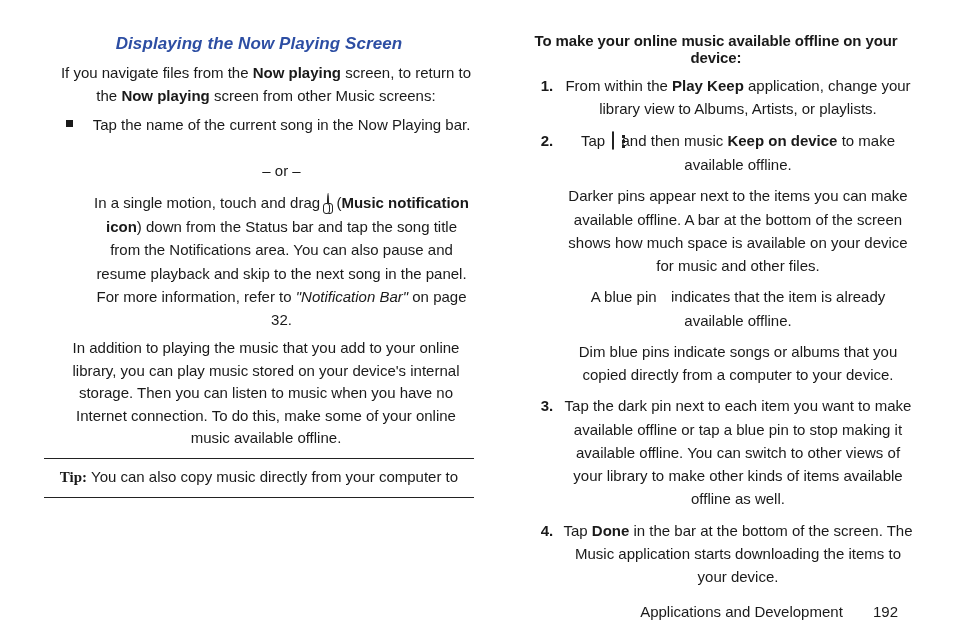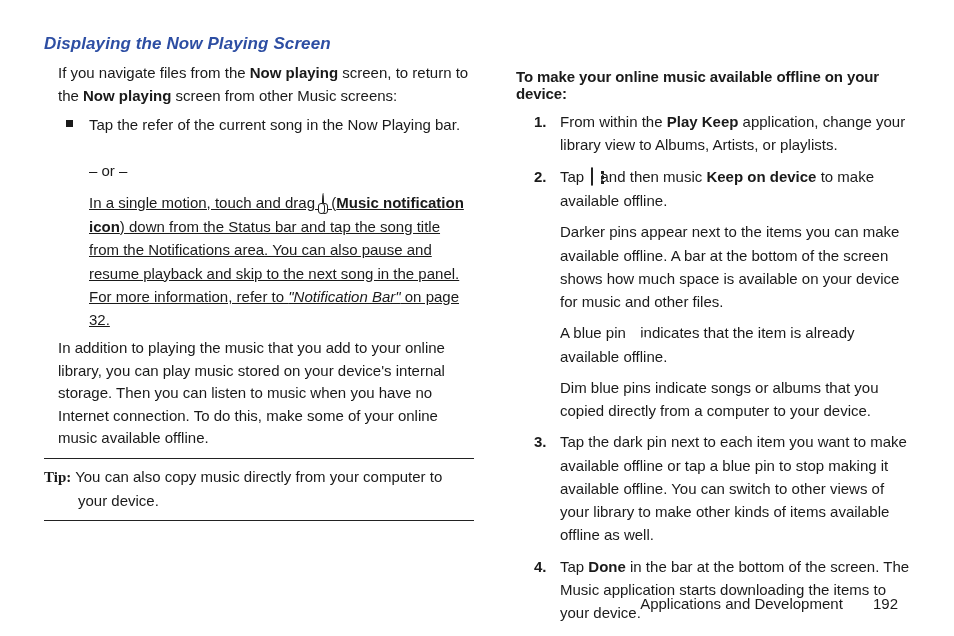--- a/index.html
+++ b/index.html
@@ -13,23 +13,24 @@
       position: relative;
     }
     .page {
       display: flex;
       padding: 30px 30px 0 44px;
       gap: 42px;
     }
     .col {
       flex: 1;
       min-width: 0;
+      text-align: center;
     }
     .col-left { flex: 0 0 430px; }
-    .col-right { flex: 0 0 400px; margin-top: 36px; }
+    .col-right { flex: 0 0 400px; }
     .heading-blue {
       color: #2d4ea3;
       font-style: italic;
       font-weight: bold;
       font-size: 17px;
       margin: 4px 0 8px 0;
       letter-spacing: 0.1px;
     }
     .body-para {
       margin: 0 0 6px 14px;
@@ -45,21 +46,20 @@
       width: 7px;
       height: 7px;
       background: #1a1a1a;
       margin-top: 7px;
       margin-right: 16px;
       flex: 0 0 7px;
     }
     .bullet-text { flex: 1; }
     .sub-para {
       margin-top: 8px;
-      text-decoration: underline;
     }
     .or-line {
       margin: 23px 0 8px 0;
     }
     .hr-line {
       border: none;
       border-top: 1px solid #222;
       margin: 8px 0 6px 0;
     }
     .tip-block {
@@ -147,55 +147,55 @@
     .icon-pin::after {
       content: '';
       position: absolute;
       width: 2px; height: 8px;
       background: #fff;
       left: 10px; top: 10px;
     }
     .italic-ref { font-style: italic; }
     .footer {
       position: absolute;
-      bottom: 24px;
+      bottom: 16px;
       right: 56px;
       font-size: 15px;
     }
     .footer-num { margin-left: 26px; }
   </style>
 </head>
 <body>
 
 <div class="page">
   <div class="col col-left">
 
     <div class="heading-blue">Displaying the Now Playing Screen</div>
 
     <p class="body-para">
       <span>If you navigate files from the </span><span class="bold">Now playing</span><span> screen, to return to the </span><span class="bold">Now playing</span><span> screen from other Music screens:</span>
     </p>
 
     <div class="bullet-block">
       <div class="sq-bullet"></div>
       <div class="bullet-text">
-        <div>Tap the refer of the current song in the Now Playing bar.</div>
+        <div>Tap the name of the current song in the Now Playing bar.</div>
         <div class="or-line">– or –</div>
         <div class="sub-para">
           <span>In a single motion, touch and drag </span><span class="inline-icon"><span class="icon-headphones"></span></span><span> (</span><span class="bold">Music notification icon</span><span>) down from the Status bar and tap the song title from the Notifications area. You can also pause and resume playback and skip to the next song in the panel. For more information, refer to </span><span class="italic-ref">"Notification Bar"</span><span>  on page 32.</span>
         </div>
       </div>
     </div>
 
 
     <p class="body-para">In addition to playing the music that you add to your online library, you can play music stored on your device's internal storage. Then you can listen to music when you have no Internet connection. To do this, make some of your online music available offline.</p>
 
     <hr class="hr-line">
     <div class="tip-block">
-      <span class="tip-label">Tip:</span><span> You can also copy music directly from your computer to </span><br><span class="tip-indent">your device.</span>
+      <span class="tip-label">Tip:</span><span> You can also copy music directly from your computer to </span><br>
     </div>
     <hr class="hr-line">
   </div>
 
   <div class="col col-right">
     <div class="bold-line">To make your online music available offline on your device:</div>
 
     <div class="ol-item">
       <div class="ol-num">1.</div>
       <div class="ol-body">

